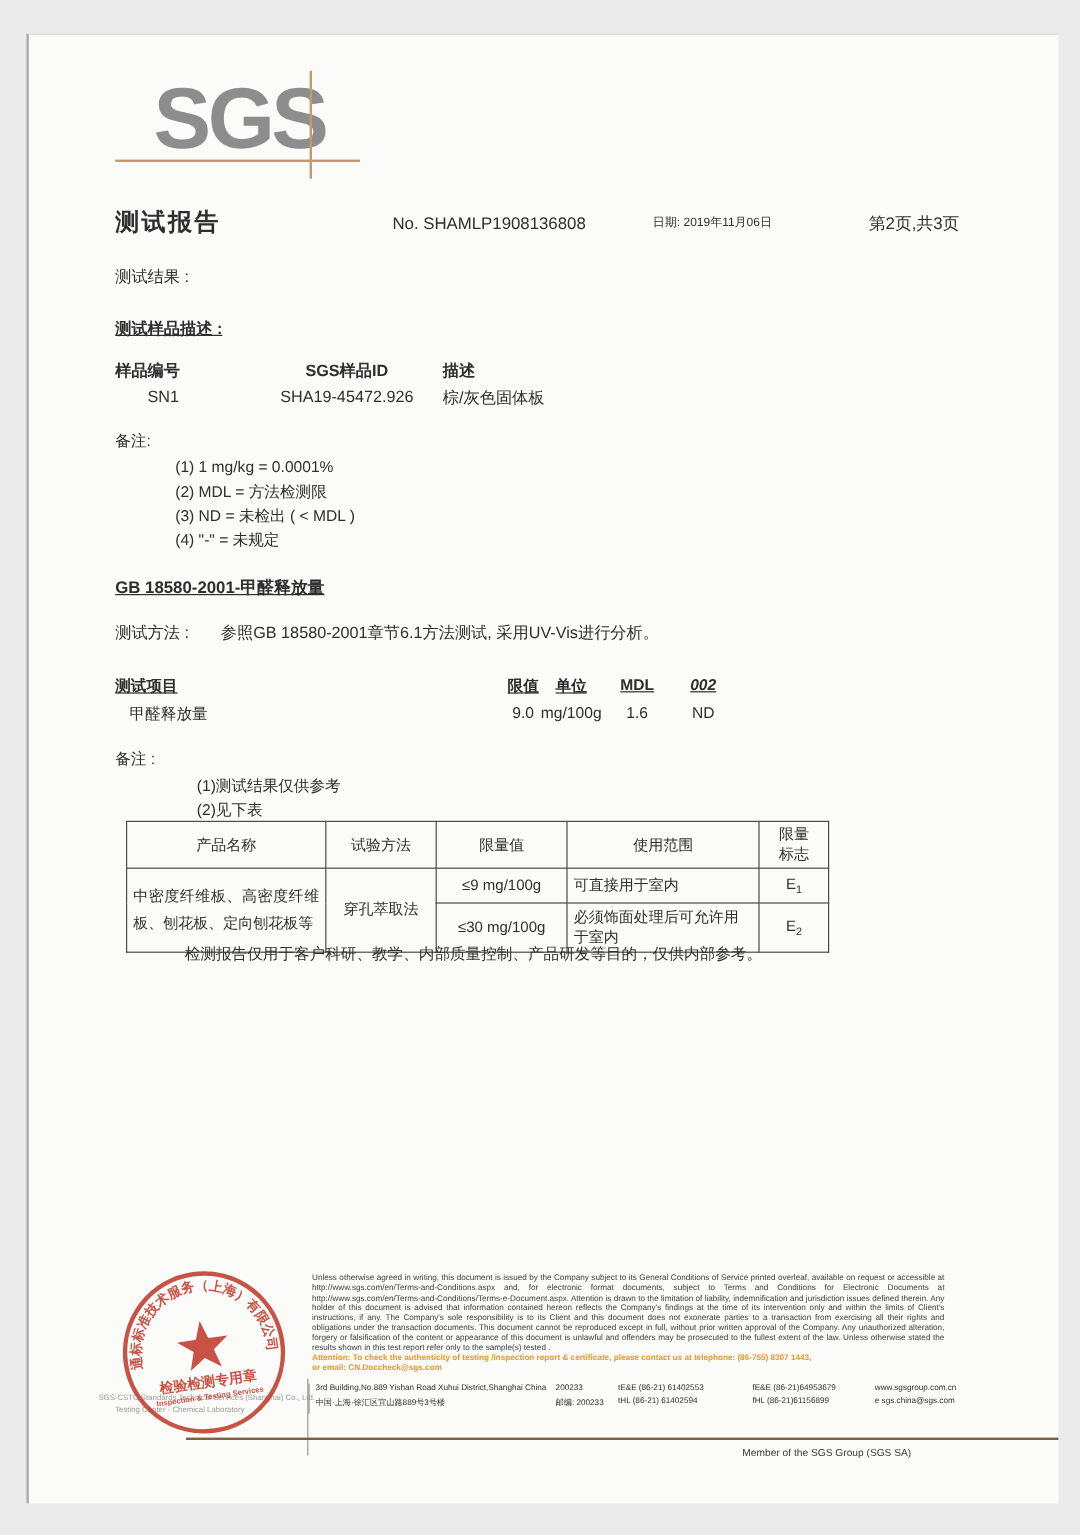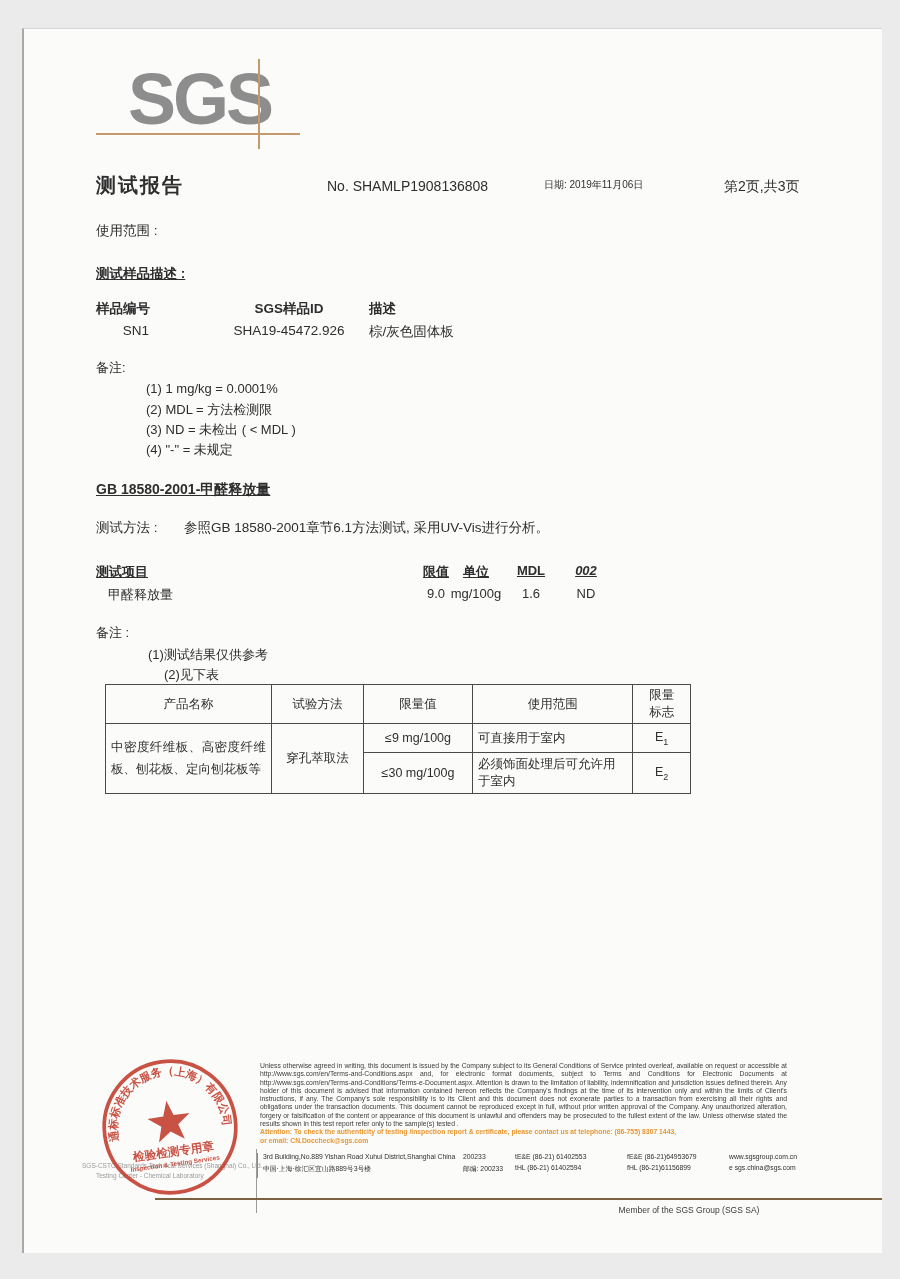--- a/index.html
+++ b/index.html
@@ -55,21 +55,21 @@
 
     <div class="abs sgs-letters">SGS</div>
     <div class="abs logo-hline"></div>
     <div class="abs logo-vline"></div>
 
     <div class="abs doc-title">测试报告</div>
     <div class="abs report-no">No. SHAMLP1908136808</div>
     <div class="abs report-date">日期: 2019年11月06日</div>
     <div class="abs page-info">第2页,共3页</div>
 
-    <div class="abs t135" style="left:72px;top:193px;">使用范围 :</div>
+    <div class="abs t135" style="left:72px;top:193px;">测试结果 :</div>
     <div class="abs t135 semib und" style="left:72px;top:236px;">测试样品描述 :</div>
 
     <div class="abs t135 bold" style="left:72px;top:271px;">样品编号</div>
     <div class="abs t135 bold ctr" style="left:185px;top:271px;width:160px;">SGS样品ID</div>
     <div class="abs t135 bold" style="left:345px;top:271px;">描述</div>
     <div class="abs t135 ctr" style="left:72px;top:294px;width:80px;">SN1</div>
     <div class="abs t135 ctr" style="left:185px;top:294px;width:160px;">SHA19-45472.926</div>
     <div class="abs t135" style="left:345px;top:294px;">棕/灰色固体板</div>
 
     <div class="abs t13" style="left:72px;top:330px;">备注:</div>
@@ -88,21 +88,21 @@
     <div class="abs t13 semib und rc-unit" style="top:534px;">单位</div>
     <div class="abs t13 semib und rc-mdl" style="top:534px;">MDL</div>
     <div class="abs t13 semib und ital rc-002" style="top:534px;">002</div>
     <div class="abs t13" style="left:84px;top:557px;">甲醛释放量</div>
     <div class="abs t13 rc-limit" style="top:557px;">9.0</div>
     <div class="abs t13 rc-unit" style="top:557px;">mg/100g</div>
     <div class="abs t13 rc-mdl" style="top:557px;">1.6</div>
     <div class="abs t13 rc-002" style="top:557px;">ND</div>
 
     <div class="abs t13" style="left:72px;top:595px;">备注 :</div>
-    <div class="abs t13" style="left:124px;top:617px;">(1)测试结果仅供参考</div>
+    <div class="abs t13" style="left:140px;top:617px;">(1)测试结果仅供参考</div>
     <div class="abs t13" style="left:140px;top:637px;">(2)见下表</div>
 
     <table class="abs limit-table">
       <tbody>
           <tr>
         <th class="lt-c1">产品名称</th>
         <th class="lt-c2">试验方法</th>
         <th class="lt-c3">限量值</th>
         <th class="lt-c4">使用范围</th>
         <th class="lt-c5">
@@ -118,20 +118,21 @@
         <td class="ctr"><span>E</span><sub>1</sub></td>
       </tr>
       <tr>
         <td class="ctr" style="height:36px;">≤30 mg/100g</td>
         <td style="line-height:1.35;margin-top:44px;">必须饰面处理后可允许用于室内</td>
         <td class="ctr"><span>E</span><sub>2</sub></td>
       </tr>
     </tbody>
       </table>
 
+    <div class="abs t13" style="left:130px;top:757px;">检测报告仅用于客户科研、教学、内部质量控制、产品研发等目的，仅供内部参考。</div>
 
     <div class="abs company-gray">
       <div>SGS-CSTC Standards Technical Services (Shanghai) Co., Ltd.</div>
       <div style="padding-left:14px;">Testing Center - Chemical Laboratory</div>
     </div>
 
     <div class="abs stamp-wrap">
       <svg width="140" height="140" viewBox="0 0 132 132">
         <defs>
           <path id="stamp-arc" d="M 24,94 A 50,50 0 1 1 108,94" fill="none"></path>

